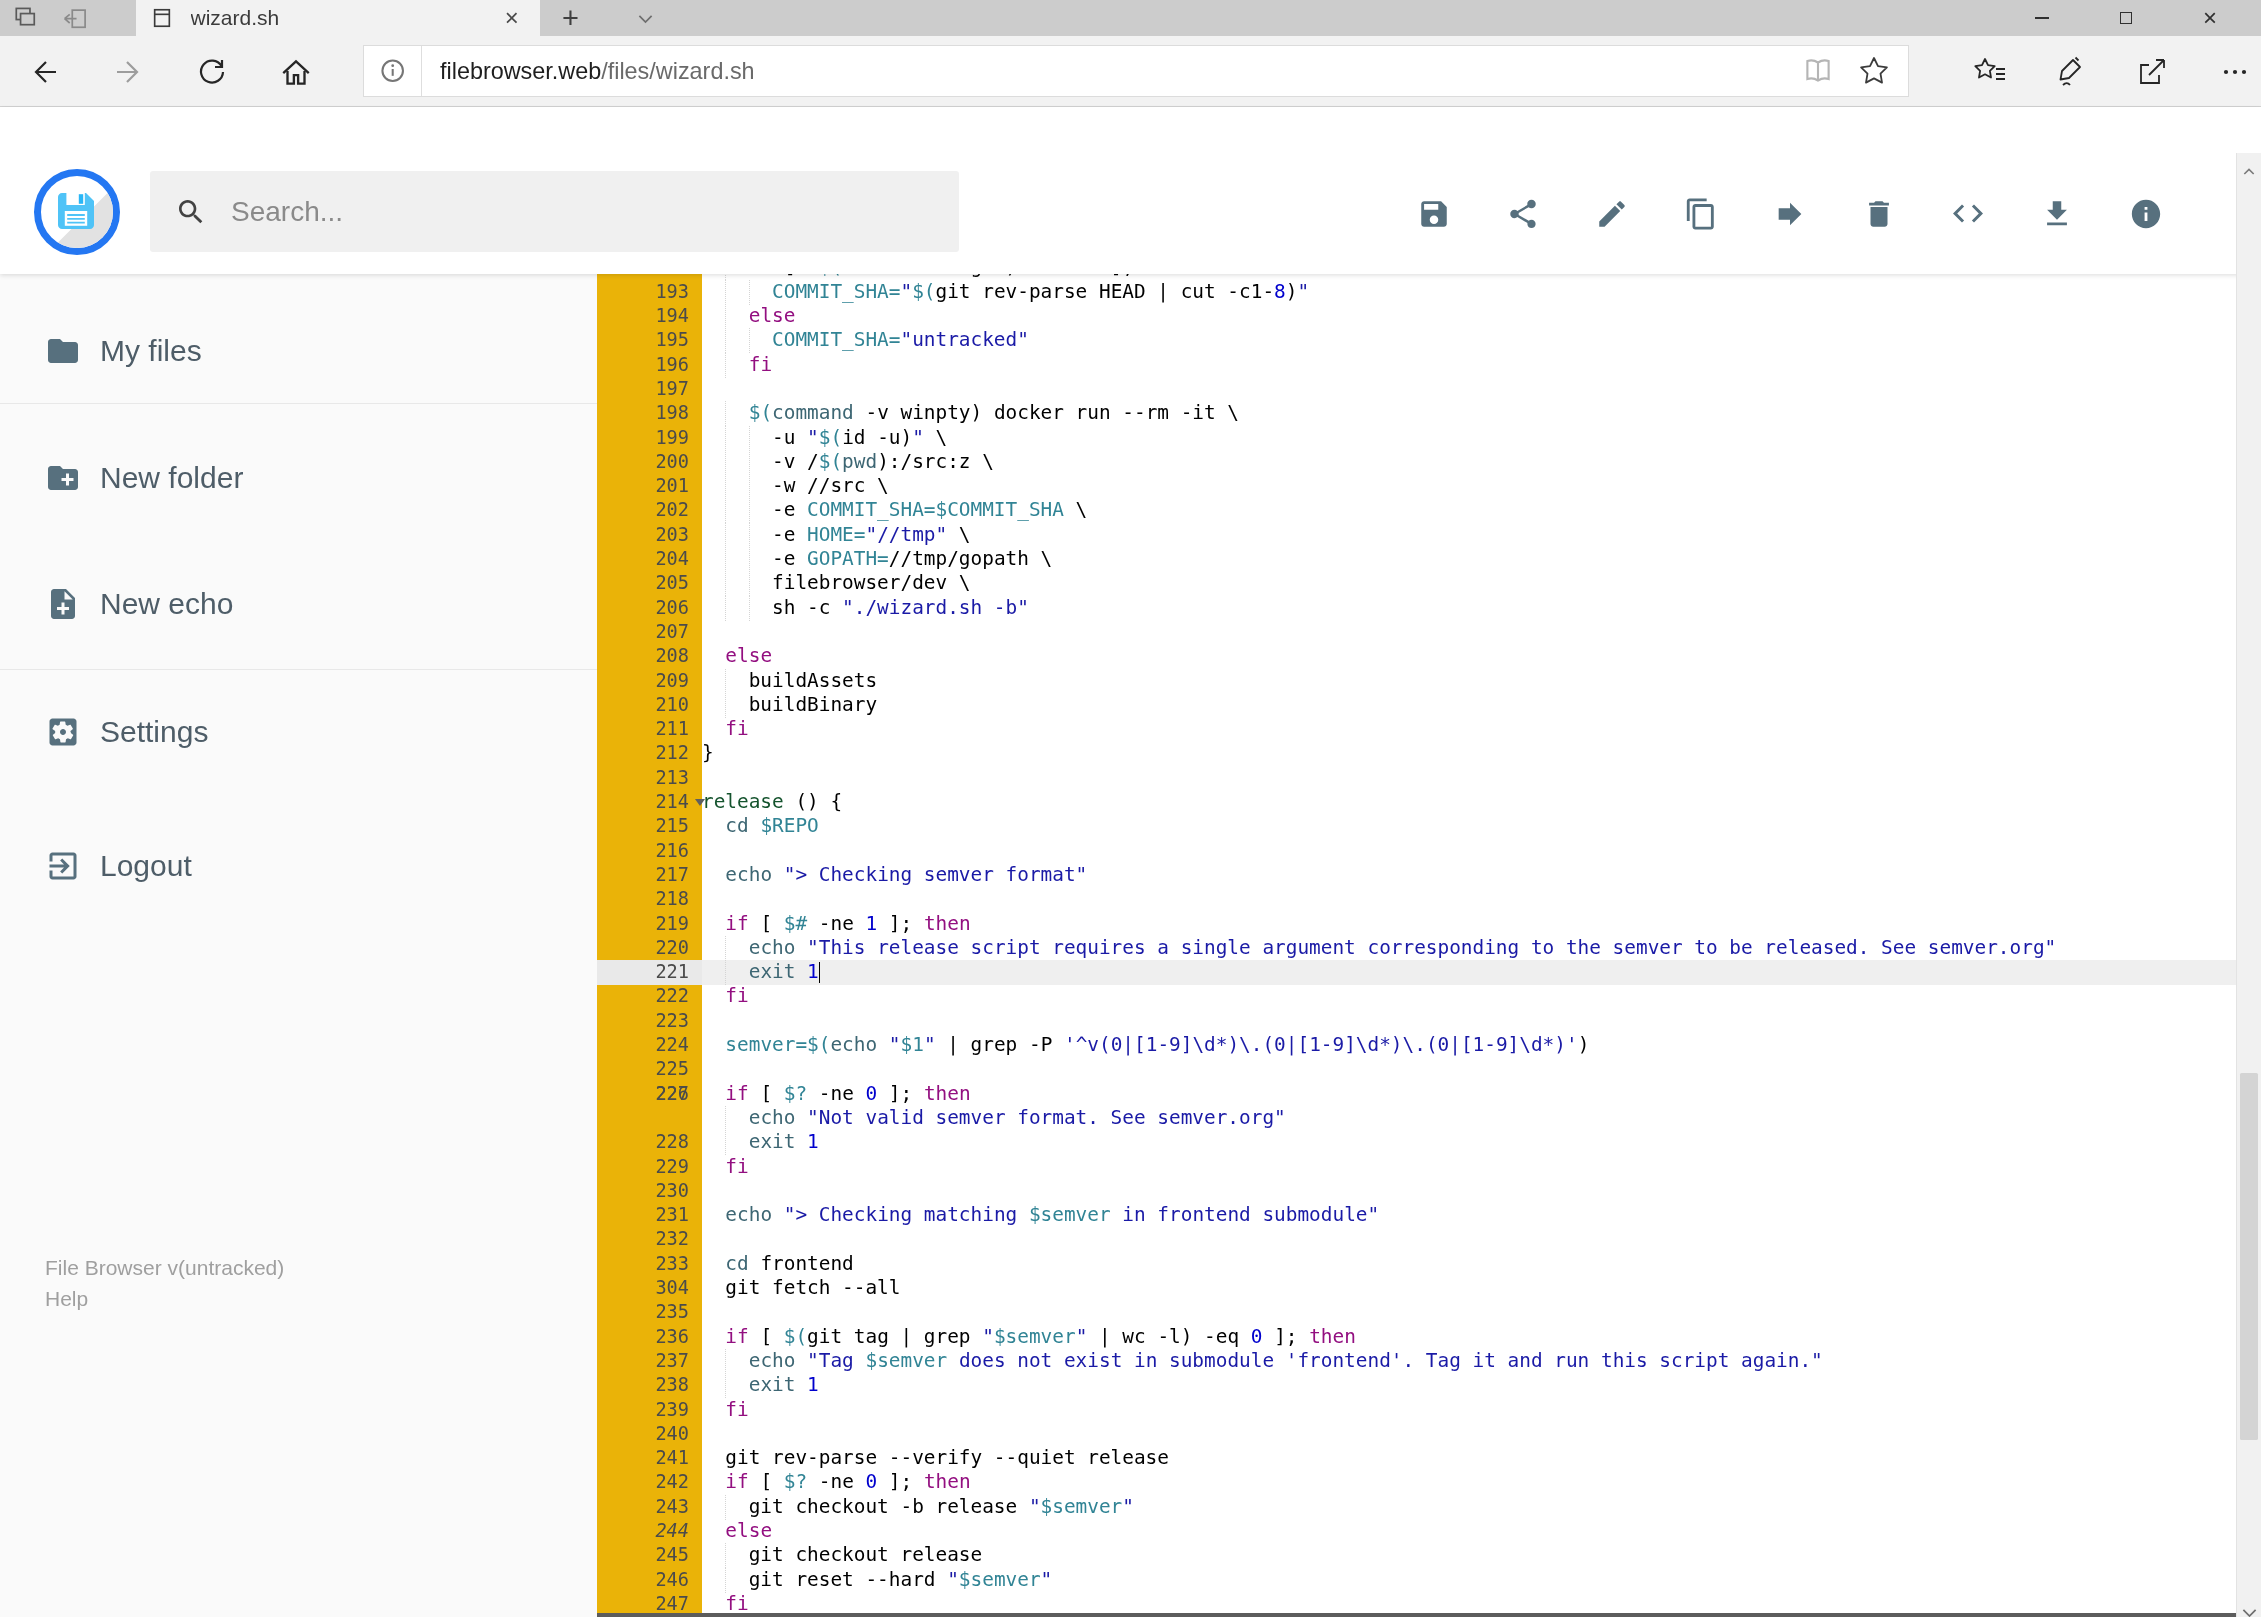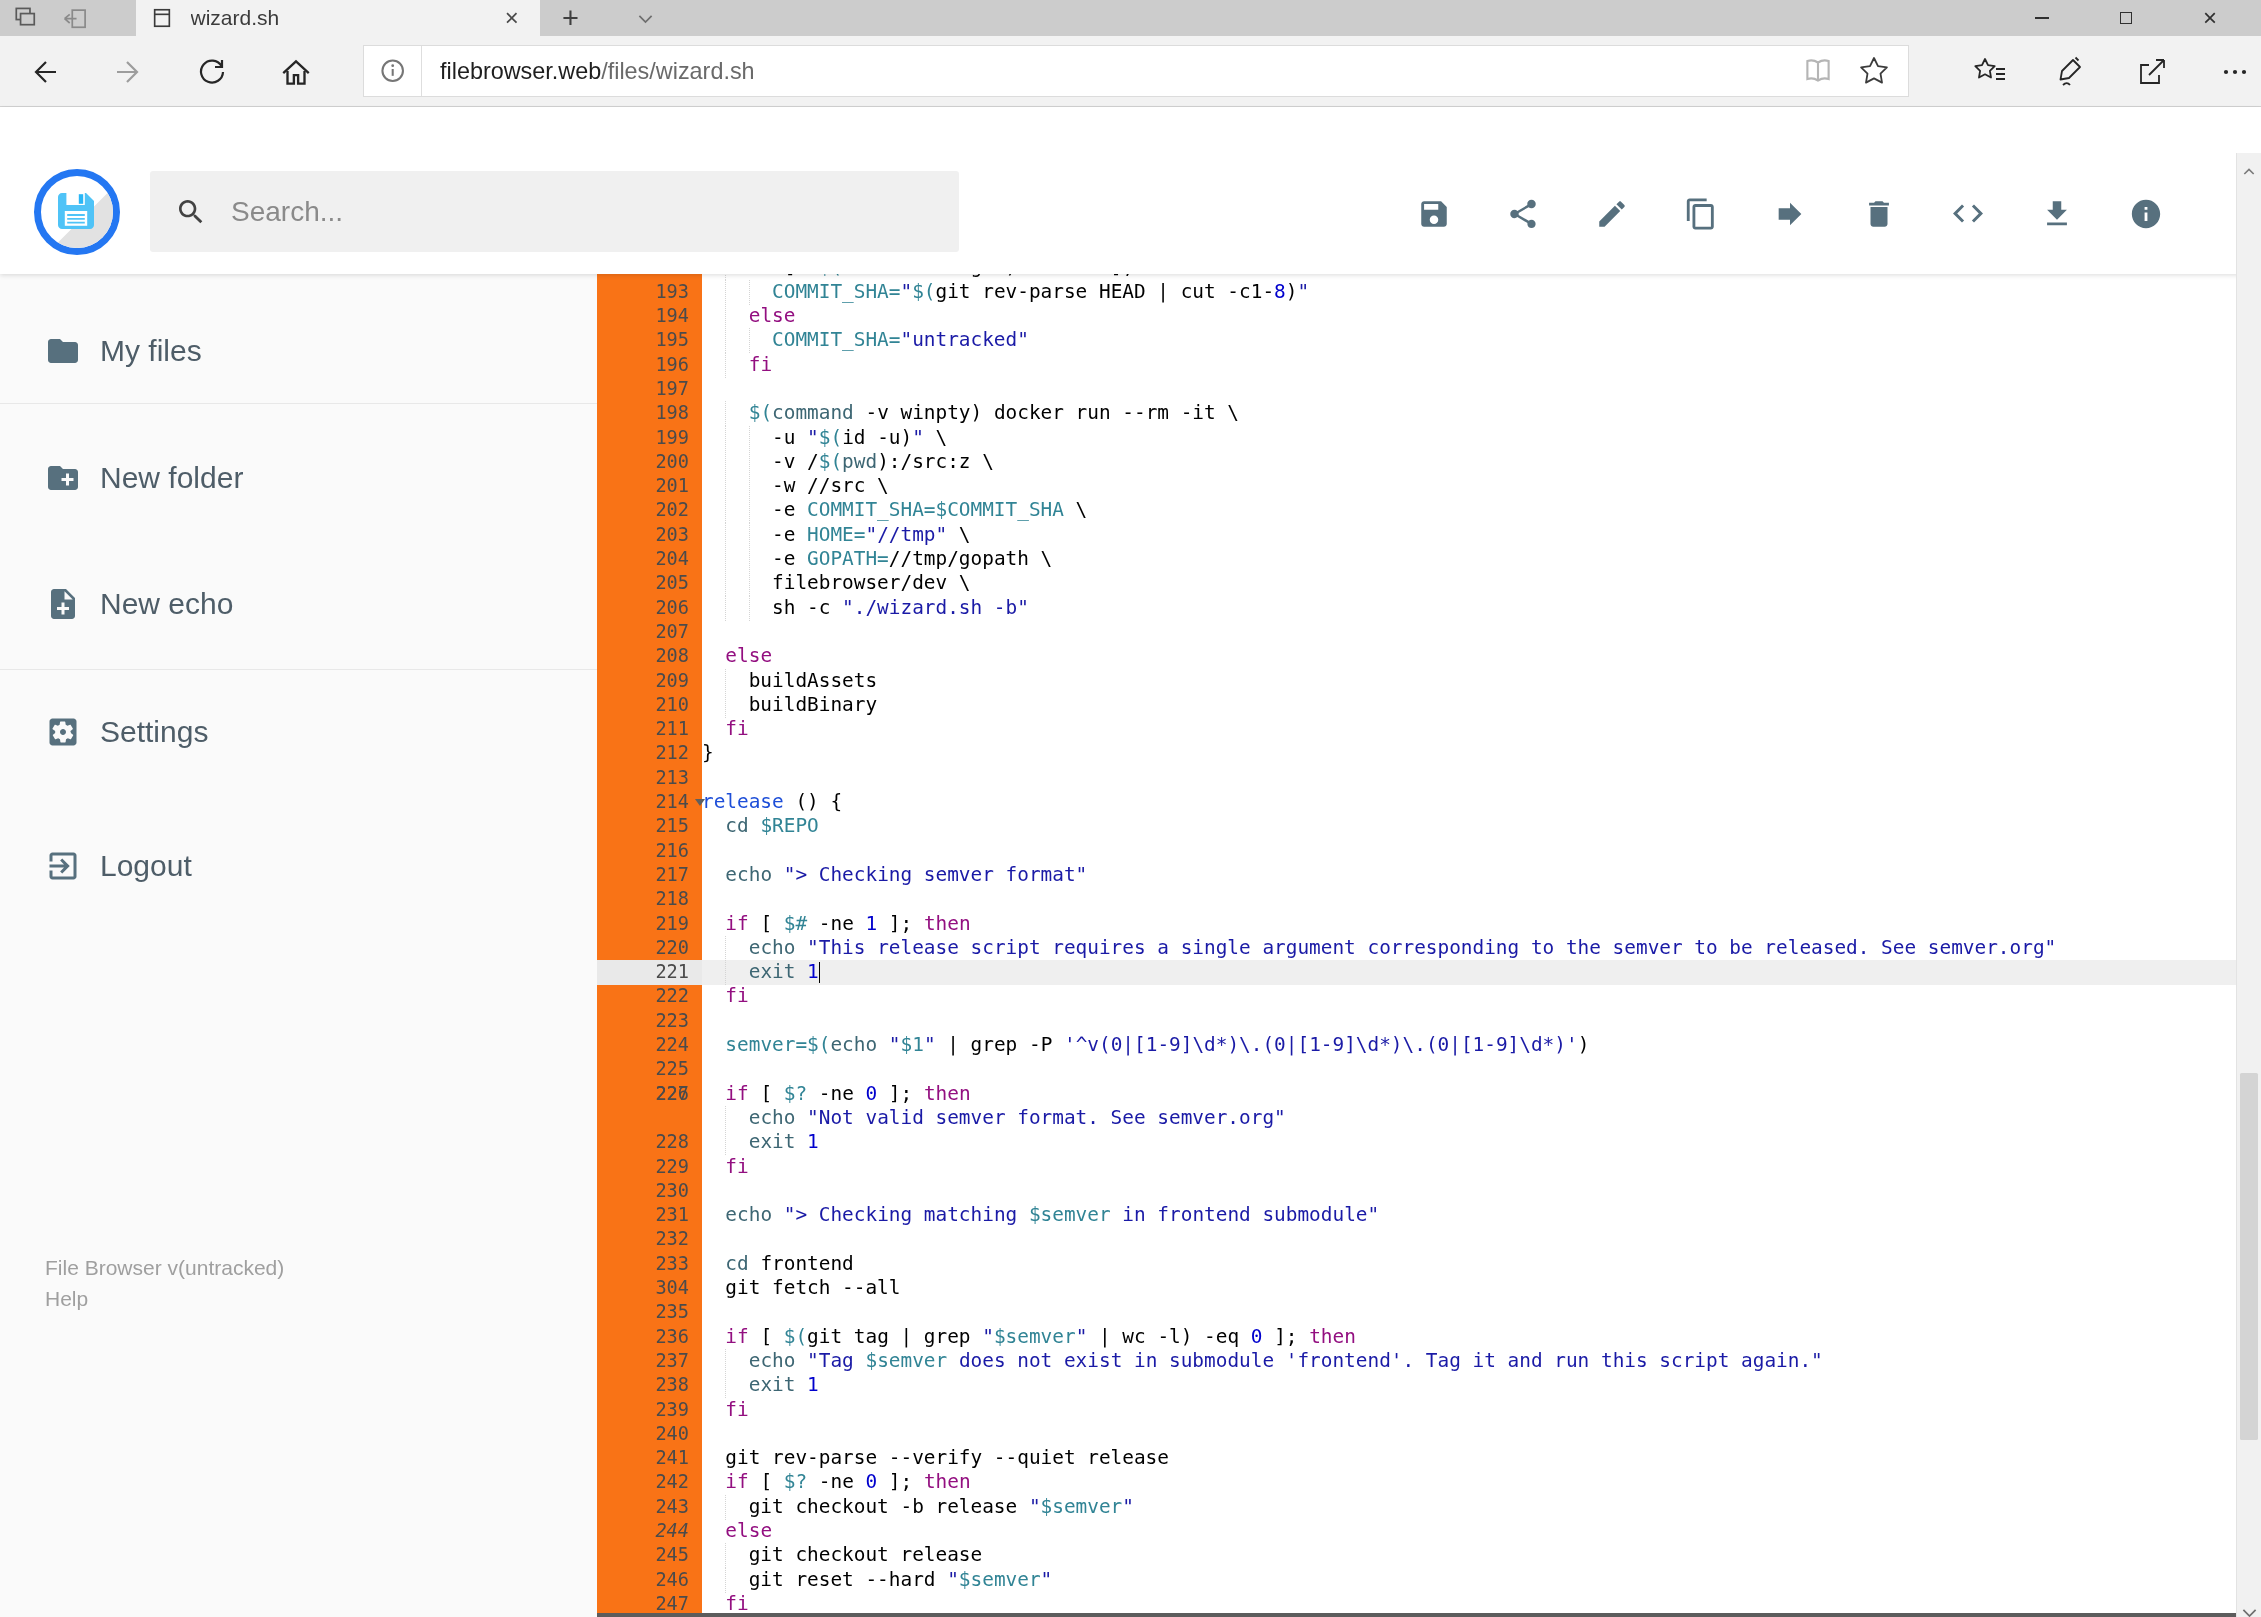--- a/index.html
+++ b/index.html
@@ -44,21 +44,21 @@
   .sidebar { position:absolute; left:0; top:274px; width:597px; height:1343px; background:#fafafa; }
   .sb-item { position:absolute; left:0; width:597px; height:89px; display:flex; align-items:center; cursor:pointer; }
   .sb-item .ic { position:absolute; left:45px; width:36px; height:36px; }
   .sb-item .lbl { position:absolute; left:100px; font-size:30px; color:#4e5d68; }
   .sb-divider { position:absolute; left:0; width:597px; height:0.8px; background:#e8e8e8; }
   .sb-footer { position:absolute; left:45px; font-size:21px; color:#9f9f9f; line-height:31px; }
   .sb-footer .help { cursor:pointer; }
 
   
   .editor { position:absolute; left:597px; top:274px; width:1639px; height:1343px; background:#fff; overflow:hidden; font-family:"DejaVu Sans Mono",monospace; }
-  .gutter { position:absolute; left:0; top:0; width:105px; height:100%; background:#f97316; z-index:2; }
+  .gutter { position:absolute; left:0; top:0; width:105px; height:100%; background:#eab308; z-index:2; }
   .gut-cell { position:absolute; left:0; width:105px; height:25px; font-size:18.6px; line-height:24px; color:#4b4b4b; text-align:right; padding-right:13px; }
   .fold { position:absolute; right:-3.2px; top:9px; width:0; height:0; border-left:5.7px solid transparent; border-right:5.7px solid transparent; border-top:7.3px solid #5f5f5f; cursor:pointer; }
   .code-line { position:absolute; left:105px; right:0; height:25px; font-size:19.4px; line-height:24px; white-space:pre; cursor:text; z-index:1; }
   .code-line span { white-space:pre; }
   .guide { position:absolute; top:0; bottom:0; width:0; border-left:0.8px dotted #d4d4d4; }
   .cursor { position:absolute; top:1.6px; width:1.6px; height:21px; background:#000; }
   .editor-bottom { position:absolute; left:0; bottom:0; width:100%; height:4px; background:#5c5c5c; z-index:3; }
 
   
   .pg-scroll { position:absolute; left:2236px; top:153px; width:25px; height:1464px; background:#f1f1f1; border-left:0.8px solid #e3e3e3; z-index:9; }
@@ -377,21 +377,21 @@
       <div class="code-line" style="top: 273px;"><span style="color: rgb(0, 0, 0);">      -e </span><span style="color: rgb(49, 132, 149);">GOPATH=</span><span style="color: rgb(0, 0, 0);">//tmp/gopath \</span><span class="guide" style="left: 2ch;"></span><span class="guide" style="left: 4ch;"></span></div>
       <div class="code-line" style="top: 297px;"><span style="color: rgb(0, 0, 0);">      filebrowser/dev \</span><span class="guide" style="left: 2ch;"></span><span class="guide" style="left: 4ch;"></span></div>
       <div class="code-line" style="top: 322px;"><span style="color: rgb(0, 0, 0);">      sh -c </span><span style="color: rgb(26, 26, 166);">"./wizard.sh -b"</span><span class="guide" style="left: 2ch;"></span><span class="guide" style="left: 4ch;"></span></div>
       <div class="code-line" style="top: 346px;"></div>
       <div class="code-line" style="top: 370px;"><span style="color: rgb(0, 0, 0);">  </span><span style="color: rgb(147, 15, 128);">else</span></div>
       <div class="code-line" style="top: 395px;"><span style="color: rgb(0, 0, 0);">    buildAssets</span><span class="guide" style="left: 2ch;"></span></div>
       <div class="code-line" style="top: 419px;"><span style="color: rgb(0, 0, 0);">    buildBinary</span><span class="guide" style="left: 2ch;"></span></div>
       <div class="code-line" style="top: 443px;"><span style="color: rgb(0, 0, 0);">  </span><span style="color: rgb(147, 15, 128);">fi</span></div>
       <div class="code-line" style="top: 467px;"><span style="color: rgb(0, 0, 0);">}</span></div>
       <div class="code-line" style="top: 492px;"></div>
-      <div class="code-line" style="top: 516px;"><span style="color: #1d4ed8;">release</span><span style="color: rgb(0, 0, 0);"> () {</span></div>
+      <div class="code-line" style="top: 516px;"><span style="color: #14532d;">release</span><span style="color: rgb(0, 0, 0);"> () {</span></div>
       <div class="code-line" style="top: 540px;"><span style="color: rgb(0, 0, 0);">  </span><span style="color: rgb(61, 102, 115);">cd</span><span style="color: rgb(0, 0, 0);"> </span><span style="color: rgb(49, 132, 149);">$REPO</span></div>
       <div class="code-line" style="top: 565px;"></div>
       <div class="code-line" style="top: 589px;"><span style="color: rgb(0, 0, 0);">  </span><span style="color: rgb(61, 102, 115);">echo</span><span style="color: rgb(0, 0, 0);"> </span><span style="color: rgb(26, 26, 166);">"&gt; Checking semver format"</span></div>
       <div class="code-line" style="top: 613px;"></div>
       <div class="code-line" style="top: 638px;"><span style="color: rgb(0, 0, 0);">  </span><span style="color: rgb(147, 15, 128);">if</span><span style="color: rgb(0, 0, 0);"> [ </span><span style="color: rgb(49, 132, 149);">$#</span><span style="color: rgb(0, 0, 0);"> -ne </span><span style="color: rgb(0, 0, 205);">1</span><span style="color: rgb(0, 0, 0);"> ]; </span><span style="color: rgb(147, 15, 128);">then</span></div>
       <div class="code-line" style="top: 662px;"><span style="color: rgb(0, 0, 0);">    </span><span style="color: rgb(61, 102, 115);">echo</span><span style="color: rgb(0, 0, 0);"> </span><span style="color: rgb(26, 26, 166);">"This release script requires a single argument corresponding to the semver to be released. See semver.org"</span><span class="guide" style="left: 2ch;"></span></div>
       <div class="code-line" style="top: 686px; background: rgb(239, 239, 239);"><span style="color: rgb(0, 0, 0);">    </span><span style="color: rgb(61, 102, 115);">exit</span><span style="color: rgb(0, 0, 0);"> </span><span style="color: rgb(0, 0, 205);">1</span><span class="guide" style="left: 2ch;"></span><span class="cursor" style="left: 10ch;"></span></div>
       <div class="code-line" style="top: 710px;"><span style="color: rgb(0, 0, 0);">  </span><span style="color: rgb(147, 15, 128);">fi</span></div>
       <div class="code-line" style="top: 735px;"></div>
       <div class="code-line" style="top: 759px;"><span style="color: rgb(0, 0, 0);">  </span><span style="color: rgb(49, 132, 149);">semver=$(</span><span style="color: rgb(61, 102, 115);">echo</span><span style="color: rgb(0, 0, 0);"> </span><span style="color: rgb(26, 26, 166);">"</span><span style="color: rgb(49, 132, 149);">$1</span><span style="color: rgb(26, 26, 166);">"</span><span style="color: rgb(0, 0, 0);"> | grep -P </span><span style="color: rgb(26, 26, 166);">'^v(0|[1-9]\d*)\.(0|[1-9]\d*)\.(0|[1-9]\d*)'</span><span style="color: rgb(0, 0, 0);">)</span></div>

